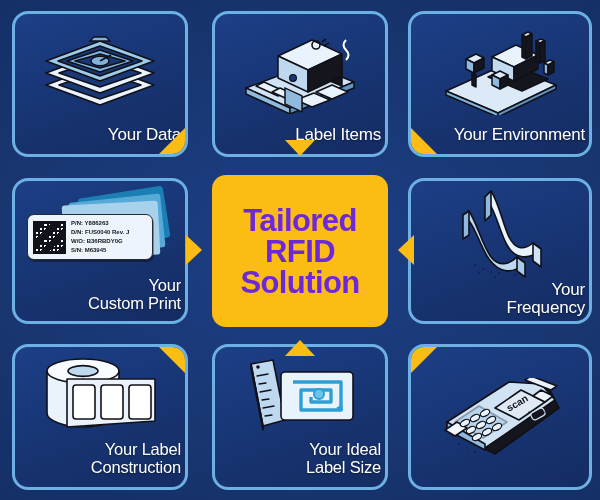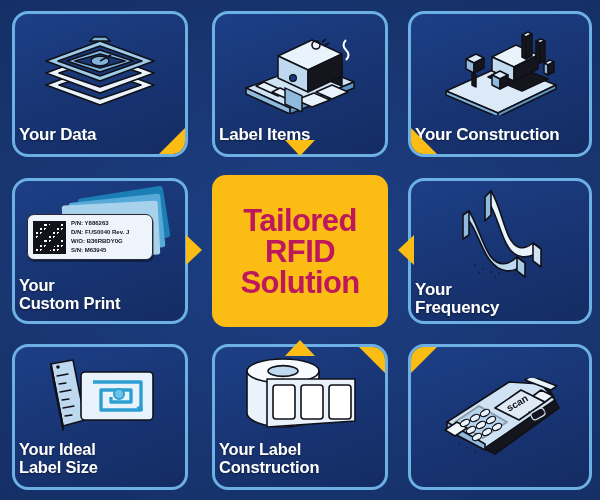--- a/index.html
+++ b/index.html
@@ -71,45 +71,45 @@
     display: flex;
     align-items: center;
     justify-content: center;
     padding-top: 4px;
   }
   .icon-box svg { display: block; }
 
   
   .label {
     width: 100%;
-    text-align: left;
+    text-align: right;
     color: #ffffff;
     font-size: 17px;
-    font-weight: bold;
+    font-weight: normal;
     line-height: 1.08;
     letter-spacing: -0.2px;
     padding: 0 4px 10px 4px;
     text-shadow: 0 1px 2px rgba(0,0,0,.45);
     white-space: pre-line;
   }
   .label.small { font-size: 16.5px; }
 
   
   .center-card {
     position: relative;
     width: 176px;
     height: 152px;
     border-radius: 14px;
     background: #fbbc13;
     display: flex;
     align-items: center;
     justify-content: center;
   }
   .center-text {
-    color: #be185d;
+    color: #6d28d9;
     font-size: 31px;
     font-weight: bold;
     line-height: 1.0;
     text-align: center;
     letter-spacing: -0.6px;
     white-space: pre-line;
   }
 
   
   .tri {
@@ -292,21 +292,21 @@
               <path d="M108 34 L114 31 L118 33 L112 36 Z" fill="#dce9f6"></path>
               <path d="M108 34 L112 36 L112 46 L108 44 Z" fill="#8fbade"></path>
               <path d="M112 36 L118 33 L118 43 L112 46 Z" fill="#15151d"></path>
 
               <path d="M56 46 L64 50 L72 46 L64 42 Z" fill="#dce9f6"></path>
               <path d="M56 46 L64 50 L64 60 L56 56 Z" fill="#8fbade"></path>
               <path d="M64 50 L72 46 L72 56 L64 60 Z" fill="#15151d"></path>
             </g>
           </svg>
         </div>
-        <div class="label">Your Construction</div>
+        <div class="label">Your Environment</div>
         <div class="corner bl"></div>
       </div>
     </div>
 
     <div class="cell print">
       <div class="card">
         <div class="icon-box">
           <div class="print-stack">
             <div class="sheet s1"></div>
             <div class="sheet s2"></div>
@@ -365,20 +365,43 @@
           </svg>
         </div>
         <div class="label">Your
 Frequency</div>
       </div>
     </div>
 
     <div class="cell">
       <div class="card">
         <div class="icon-box">
+          <svg width="122" height="78" viewBox="0 0 122 78">
+            <g stroke="#101018" stroke-width="1.6" stroke-linejoin="round">
+
+              <path d="M8 14 L8 56 C8 64 26 70 44 70 C62 70 80 64 80 56 L80 14 Z" fill="#eaf3fb"></path>
+              <ellipse cx="44" cy="14" rx="36" ry="12" fill="#f7fbff"></ellipse>
+              <ellipse cx="44" cy="14" rx="15" ry="5.4" fill="#bdd8ef"></ellipse>
+
+              <path d="M28 22 L116 22 L116 64 L28 70 Z" fill="#eaf3fb"></path>
+              <rect x="34" y="28" width="22" height="34" rx="3" fill="#ffffff"></rect>
+              <rect x="62" y="28" width="22" height="34" rx="3" fill="#ffffff"></rect>
+              <rect x="90" y="28" width="22" height="34" rx="3" fill="#ffffff"></rect>
+            </g>
+          </svg>
+        </div>
+        <div class="label small">Your Label
+Construction</div>
+        <div class="corner tr"></div>
+      </div>
+    </div>
+
+    <div class="cell">
+      <div class="card">
+        <div class="icon-box">
           <svg width="118" height="76" viewBox="0 0 118 76">
             <g stroke="#101018" stroke-width="1.6" stroke-linejoin="round">
 
               <path d="M10 6 L32 2 L44 62 L22 68 Z" fill="#bdd8ef"></path>
               <path d="M10 6 L22 68 L22 72 L10 10 Z" fill="#7fb4dc"></path>
 
               <rect x="40" y="14" width="72" height="48" rx="4" fill="#e9f3fb"></rect>
             </g>
 
             <g stroke="#101018" stroke-width="1.3" stroke-linecap="round">
@@ -393,43 +416,20 @@
 
             <g fill="none" stroke="#2e9fd4" stroke-width="3.4" stroke-linejoin="round">
               <path d="M52 24 h48 v28 h-40 v-20 h30 v12 h-20 v-5"></path>
             </g>
             <circle cx="78" cy="36" r="5" fill="#6ec3e8" stroke="#2e9fd4" stroke-width="2"></circle>
             <path d="M95 50 l7 3 -1 -7 z" fill="#2e9fd4"></path>
           </svg>
         </div>
         <div class="label small">Your Ideal
 Label Size</div>
-      </div>
-    </div>
-
-    <div class="cell">
-      <div class="card">
-        <div class="icon-box">
-          <svg width="122" height="78" viewBox="0 0 122 78">
-            <g stroke="#101018" stroke-width="1.6" stroke-linejoin="round">
-
-              <path d="M8 14 L8 56 C8 64 26 70 44 70 C62 70 80 64 80 56 L80 14 Z" fill="#eaf3fb"></path>
-              <ellipse cx="44" cy="14" rx="36" ry="12" fill="#f7fbff"></ellipse>
-              <ellipse cx="44" cy="14" rx="15" ry="5.4" fill="#bdd8ef"></ellipse>
-
-              <path d="M28 22 L116 22 L116 64 L28 70 Z" fill="#eaf3fb"></path>
-              <rect x="34" y="28" width="22" height="34" rx="3" fill="#ffffff"></rect>
-              <rect x="62" y="28" width="22" height="34" rx="3" fill="#ffffff"></rect>
-              <rect x="90" y="28" width="22" height="34" rx="3" fill="#ffffff"></rect>
-            </g>
-          </svg>
-        </div>
-        <div class="label small">Your Label
-Construction</div>
-        <div class="corner tr"></div>
       </div>
     </div>
 
     <div class="cell wide">
       <div class="card">
         <div class="icon-box">
           <svg width="134" height="82" viewBox="0 0 134 82">
             <g stroke="#101018" stroke-width="1.6" stroke-linejoin="round">
 
               <path d="M22 56 L62 76 L126 30 L118 14 L104 8 L38 46 Z" fill="#15151d"></path>

